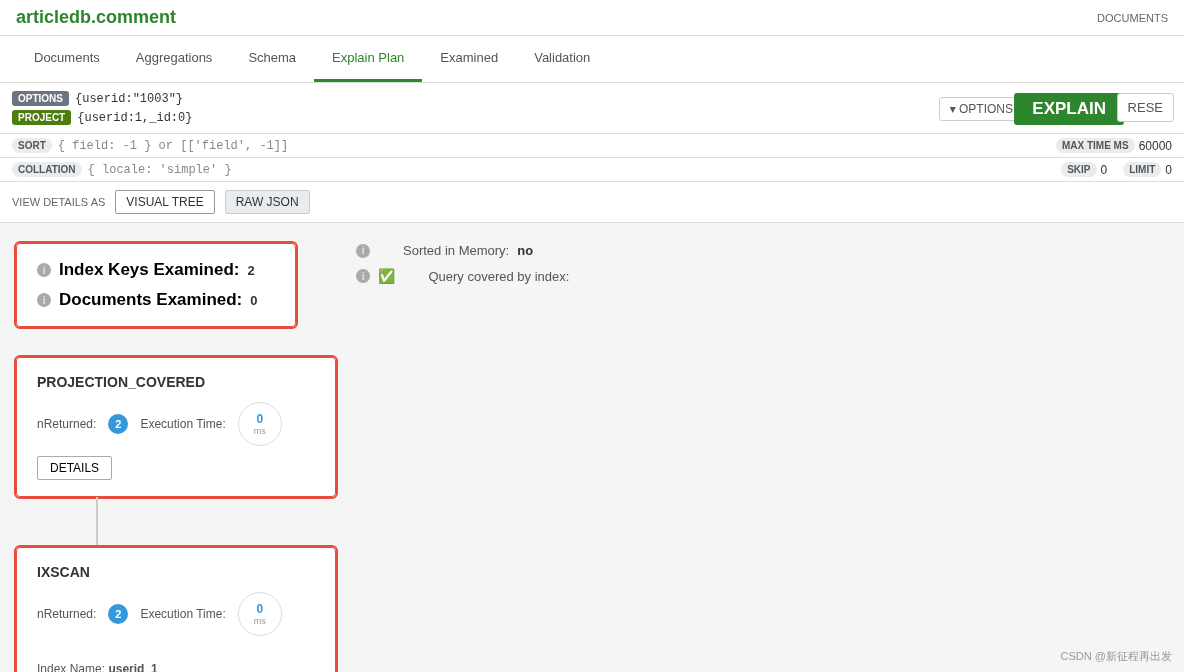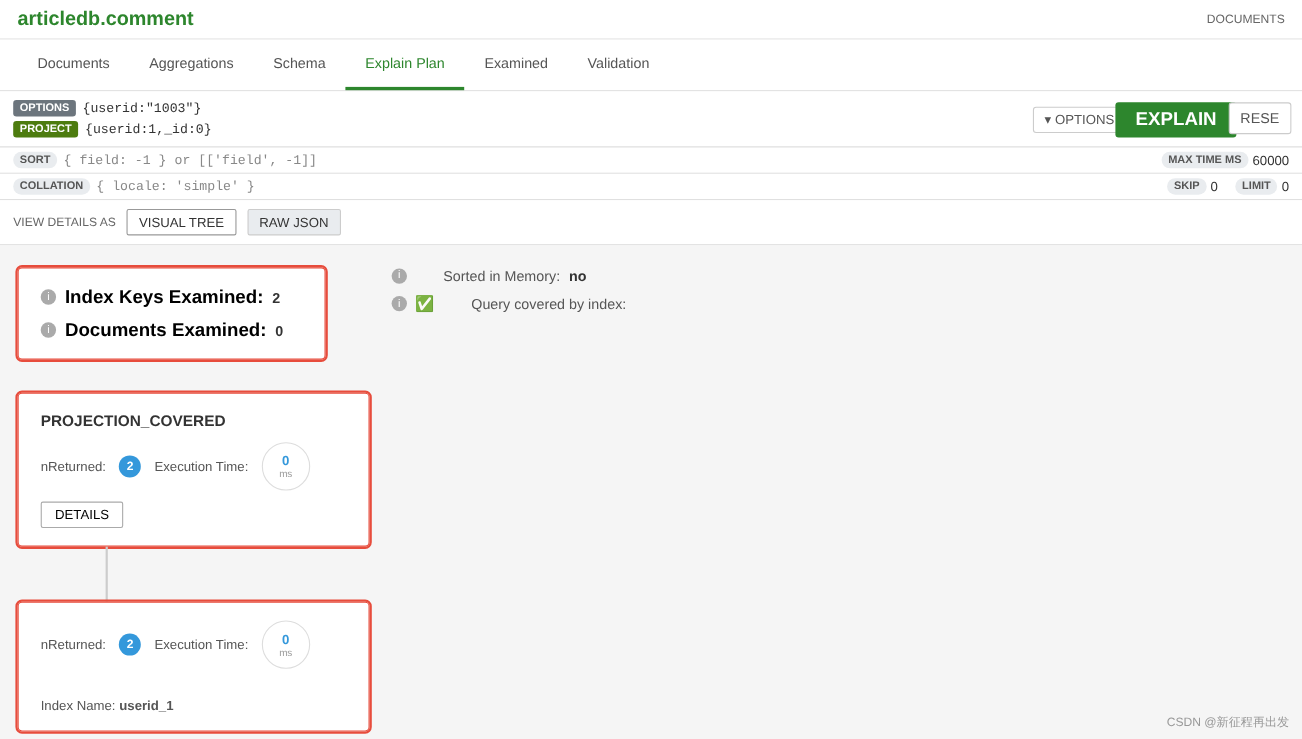--- a/index.html
+++ b/index.html
@@ -194,20 +194,21 @@
           <span class="exec-time-val">0</span>
           <span class="exec-time-unit">ms</span>
         </div>
       </div>
       <button class="details-btn">DETAILS</button>
     </div>
 
     <div class="tree-connector"></div>
 
     <div class="tree-node highlight-red">
+      <div class="tree-node-title">IXSCAN</div>
       <div class="tree-node-row">
         <span class="tree-node-label">nReturned:</span>
         <div class="n-badge">2</div>
         <span class="tree-node-label">Execution Time:</span>
         <div class="exec-time">
           <span class="exec-time-val">0</span>
           <span class="exec-time-unit">ms</span>
         </div>
       </div>
       <div class="index-name-row">

